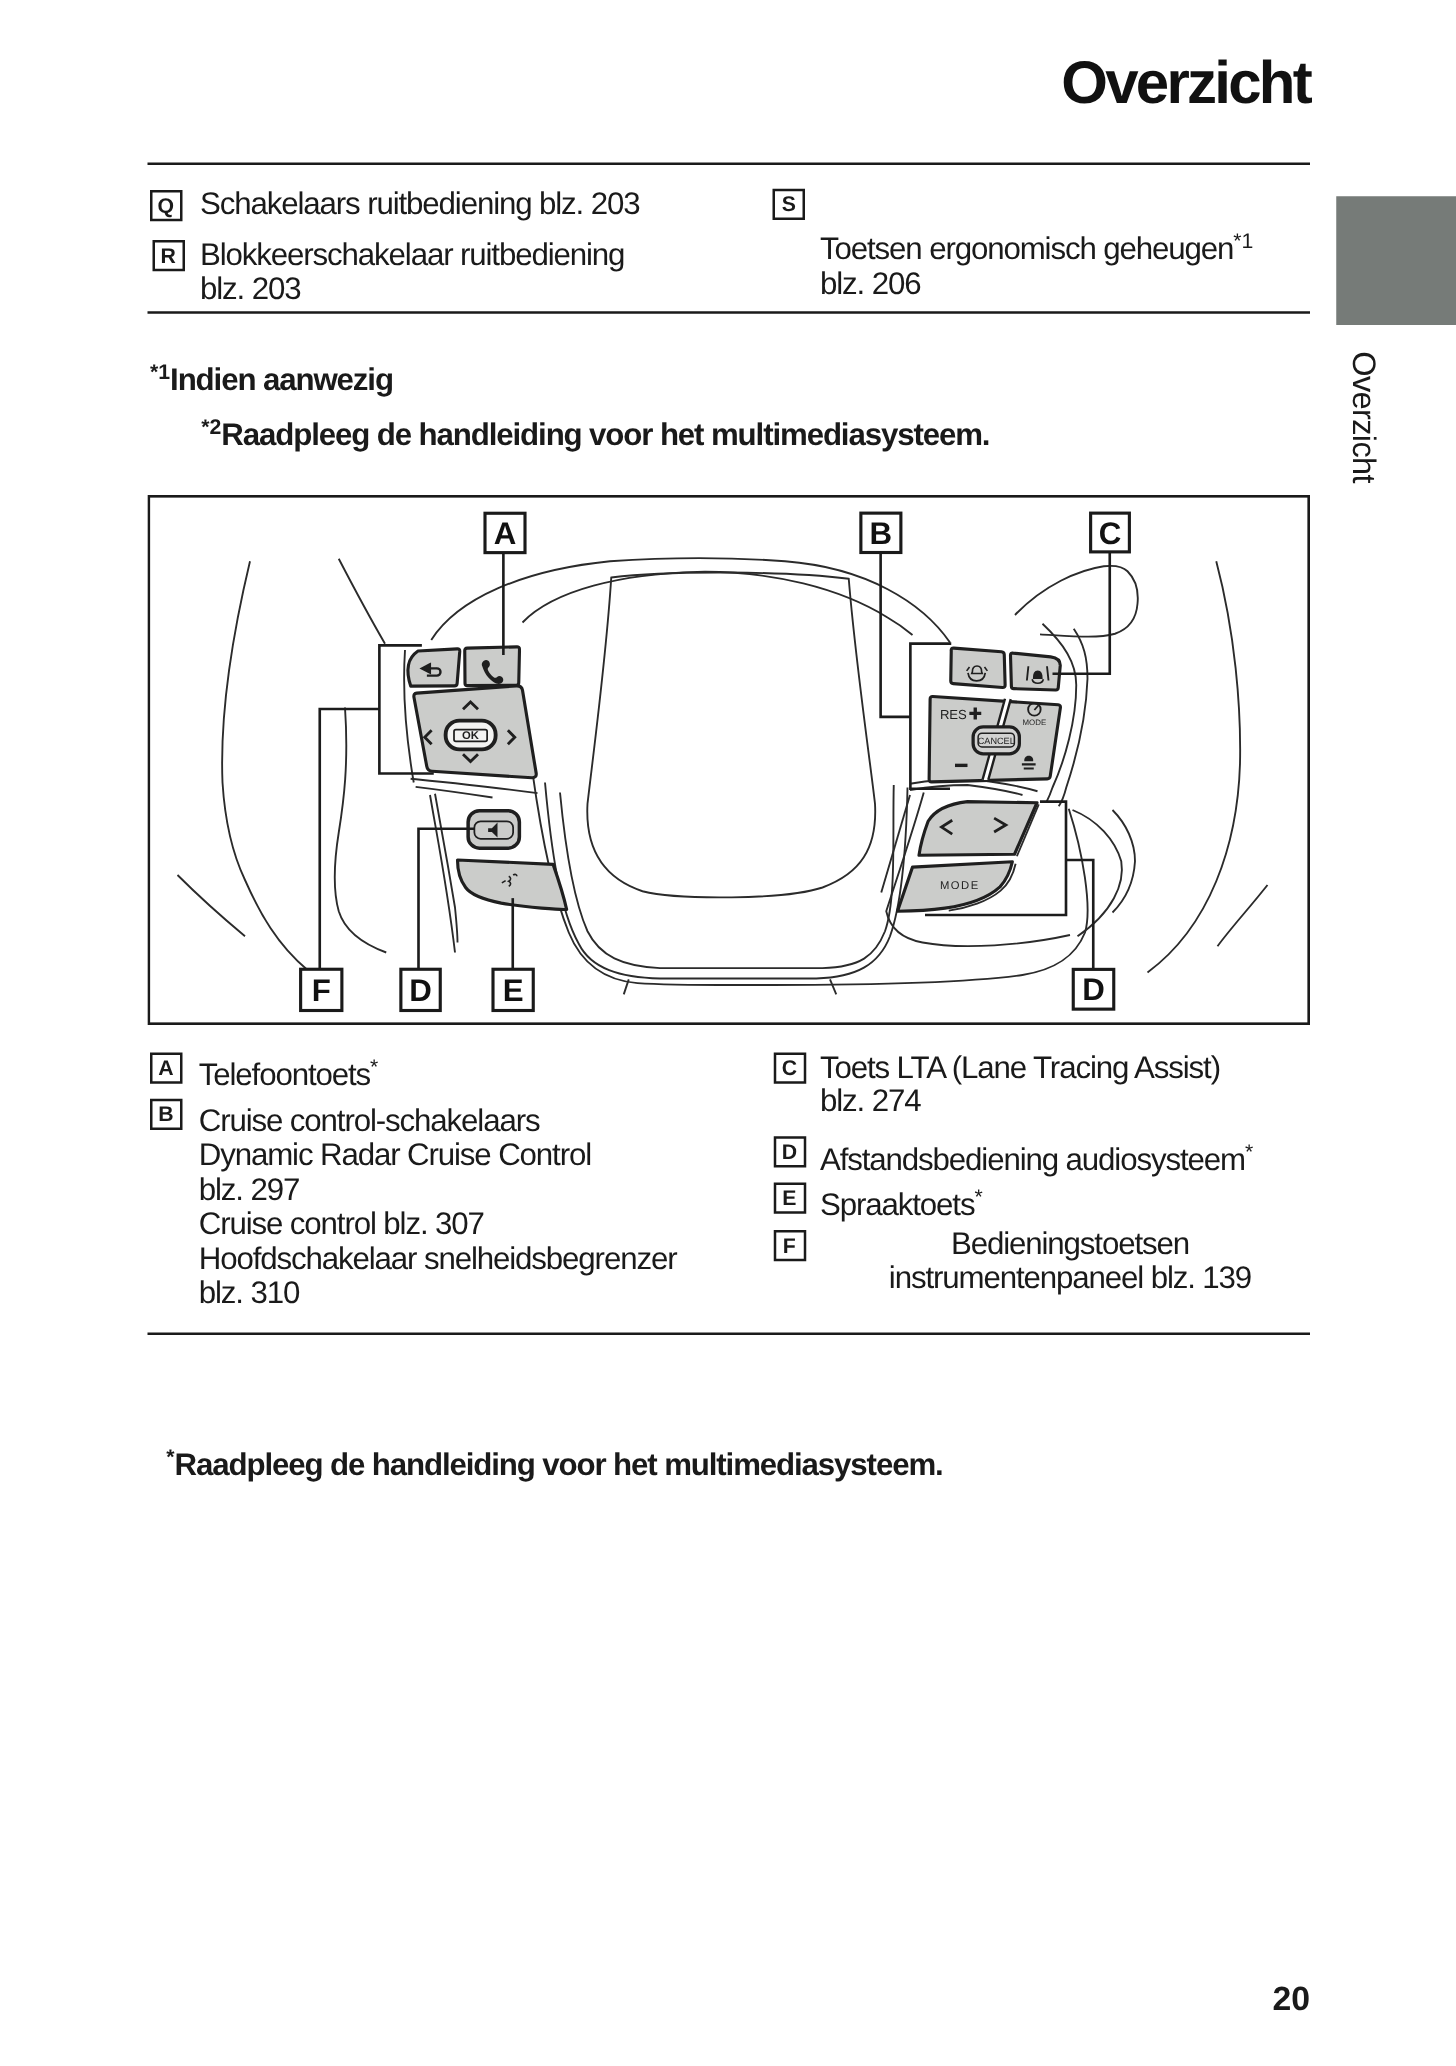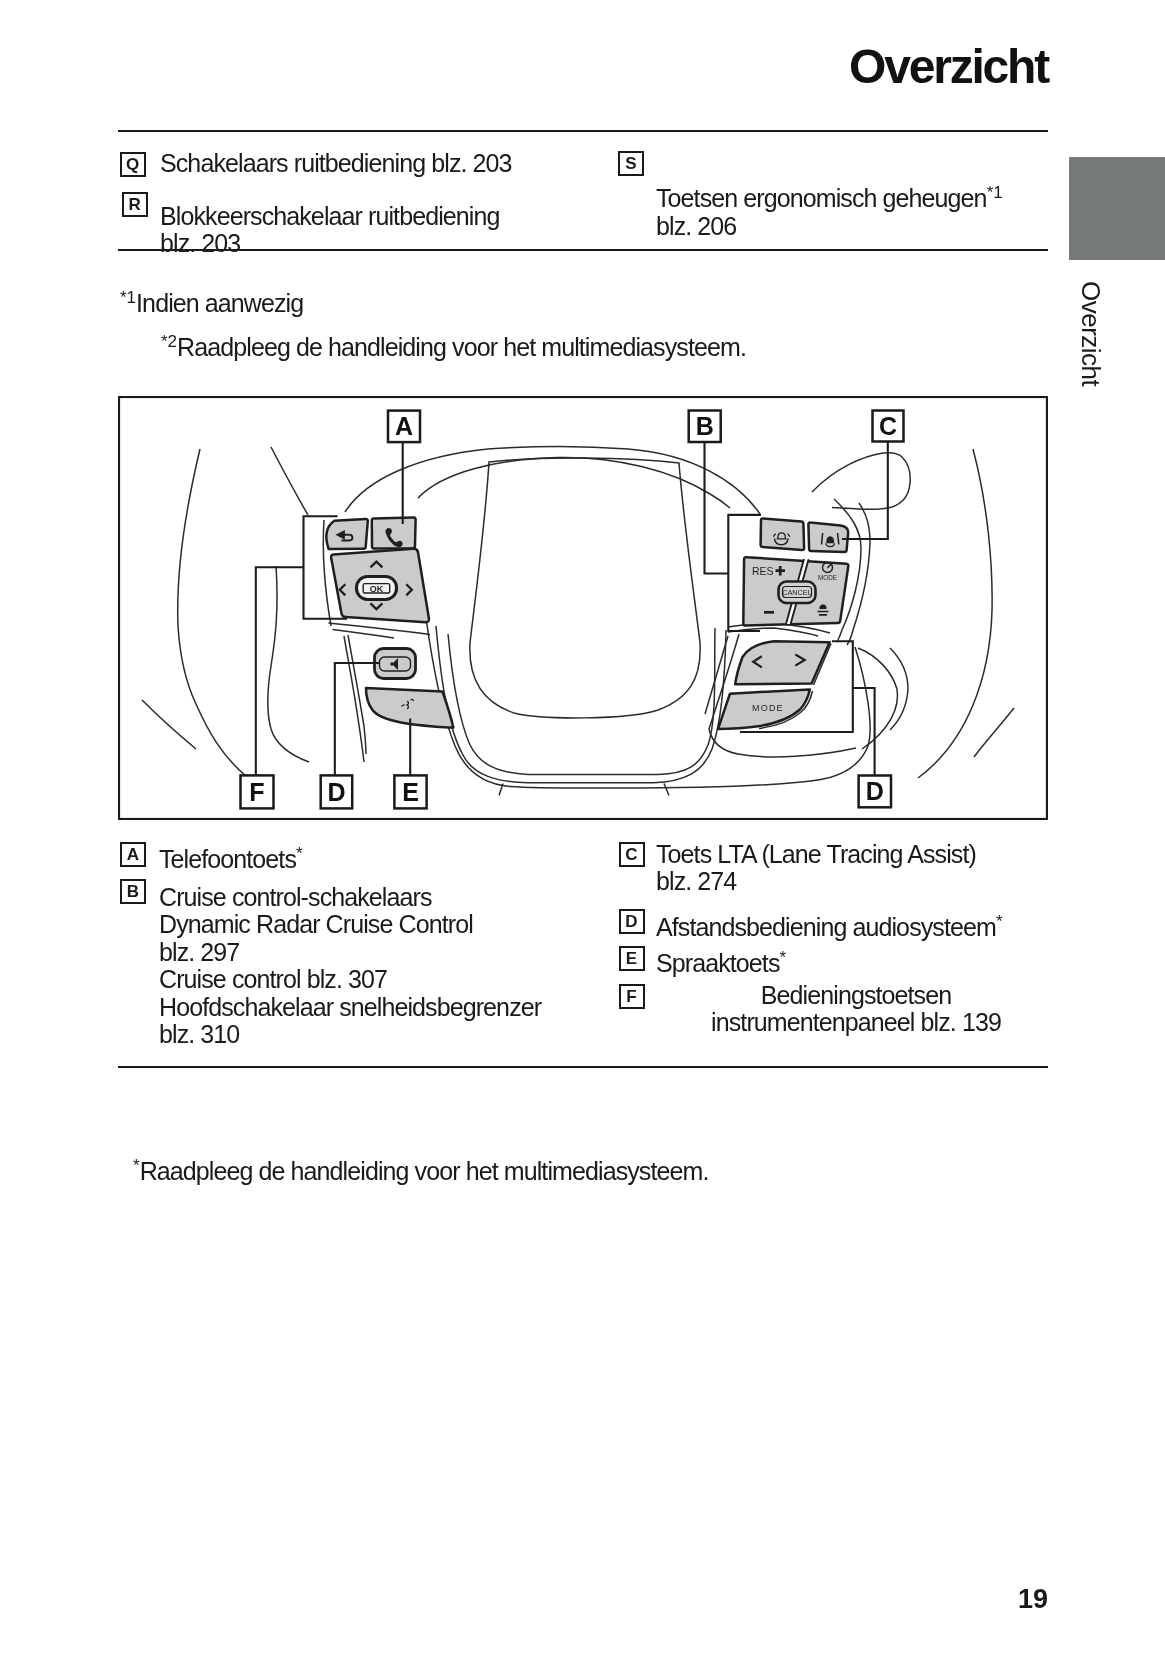--- a/index.html
+++ b/index.html
@@ -5,37 +5,37 @@
   html,body{margin:0;padding:0;}
   body{width:1165px;height:1653px;position:relative;background:#fff;
        font-family:"Liberation Sans",sans-serif;color:#1a1a1a;overflow:hidden;}
   .abs{position:absolute;}
   .rule{position:absolute;left:118px;width:930px;height:2px;background:#1a1a1a;}
   h1.title{position:absolute;top:39px;left:0;width:1048px;text-align:right;margin:0;
        font-size:48px;font-weight:bold;letter-spacing:-2.2px;color:#111;}
   .leg{position:absolute;font-size:25px;letter-spacing:-0.9px;line-height:27.4px;}
   .lbox{position:absolute;width:22px;height:21px;border:2px solid #1a1a1a;
         font-size:17px;font-weight:bold;text-align:center;line-height:21px;letter-spacing:0;}
-  .fn{position:absolute;font-size:25px;letter-spacing:-0.9px;}
+  .fn{position:absolute;font-size:25px;letter-spacing:-0.9px;font-weight:bold;}
   sup{font-size:17px;letter-spacing:0;}
   .graytab{position:absolute;left:1069px;top:157px;width:96px;height:103px;background:#767b78;}
   .vtext{position:absolute;left:1076px;top:281px;width:30px;height:110px;
          font-size:26px;letter-spacing:-0.5px;writing-mode:vertical-rl;}
   .pnum{position:absolute;top:1584px;left:0;width:1048px;text-align:right;
         font-size:27px;font-weight:bold;}
 </style>
 </head>
 <body>
   <h1 class="title">Overzicht</h1>
   <div class="rule" style="top:130px;"></div>
 
   <div class="lbox" style="left:119.7px;top:151.6px;">Q</div>
   <div class="leg" style="left:160px;top:150px;width:440px;">Schakelaars ruitbediening blz.&nbsp;203</div>
   <div class="lbox" style="left:121.6px;top:192.2px;">R</div>
-  <div class="leg" style="left:160px;top:203px;width:440px;">Blokkeerschakelaar ruitbediening<br>blz. 203</div>
+  <div class="leg" style="left:160px;top:191px;width:440px;">Blokkeerschakelaar ruitbediening<br>blz. 203</div>
   <div class="lbox" style="left:618px;top:151.3px;">S</div>
   <div class="leg" style="left:656px;top:150px;width:400px;margin-top:29px;">Toetsen ergonomisch geheugen<sup>*1</sup><br>blz. 206</div>
 
   <div class="rule" style="top:248.6px;"></div>
 
   <div class="fn" style="left:120px;top:288px;"><sup>*1</sup>Indien aanwezig</div>
   <div class="fn" style="left:120px;top:332px;margin-left:41px;"><sup>*2</sup>Raadpleeg de handleiding voor het multimediasysteem.</div>
 
   <div class="abs" style="left:118px;top:396px;width:930px;height:424px;">
     <svg width="930" height="424" viewBox="0 0 930 424">
@@ -217,13 +217,13 @@
   <div class="lbox" style="left:618.5px;top:945.9px;">E</div>
   <div class="leg" style="left:656px;top:944px;width:400px;">Spraaktoets<sup>*</sup></div>
   <div class="lbox" style="left:618.5px;top:983.7px;">F</div>
   <div class="leg" style="left:656px;top:982px;width:400px;text-align:center;">Bedieningstoetsen<br>instrumentenpaneel blz. 139</div>
 
   <div class="rule" style="top:1065.5px;"></div>
   <div class="fn" style="left:120px;top:1156px;margin-left:13px;"><sup>*</sup>Raadpleeg de handleiding voor het multimediasysteem.</div>
 
   <div class="graytab"></div>
   <div class="vtext">Overzicht</div>
-  <div class="pnum">19</div>
+  <div class="pnum">20</div>
 
 </body></html>

